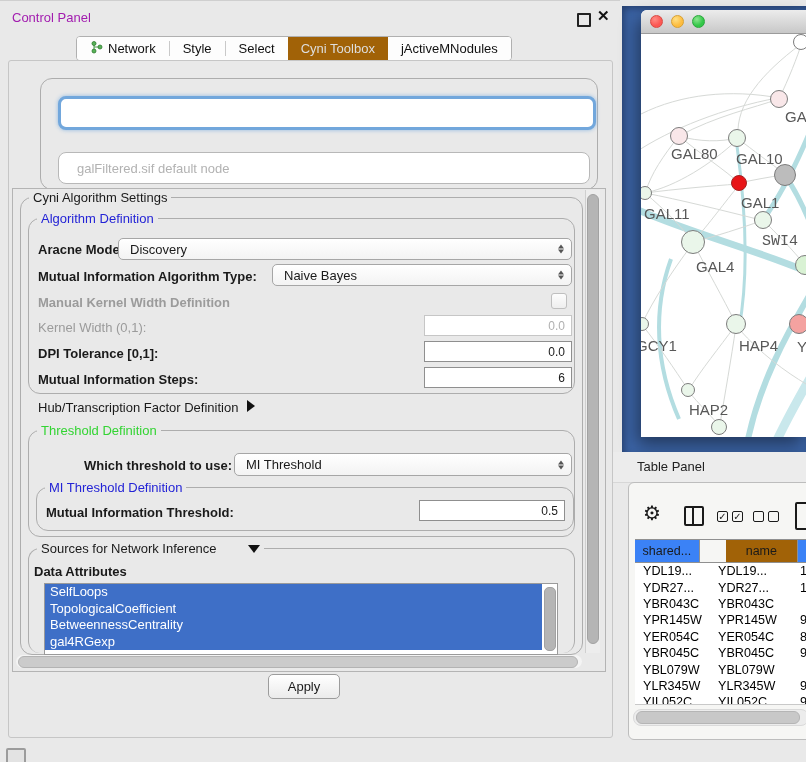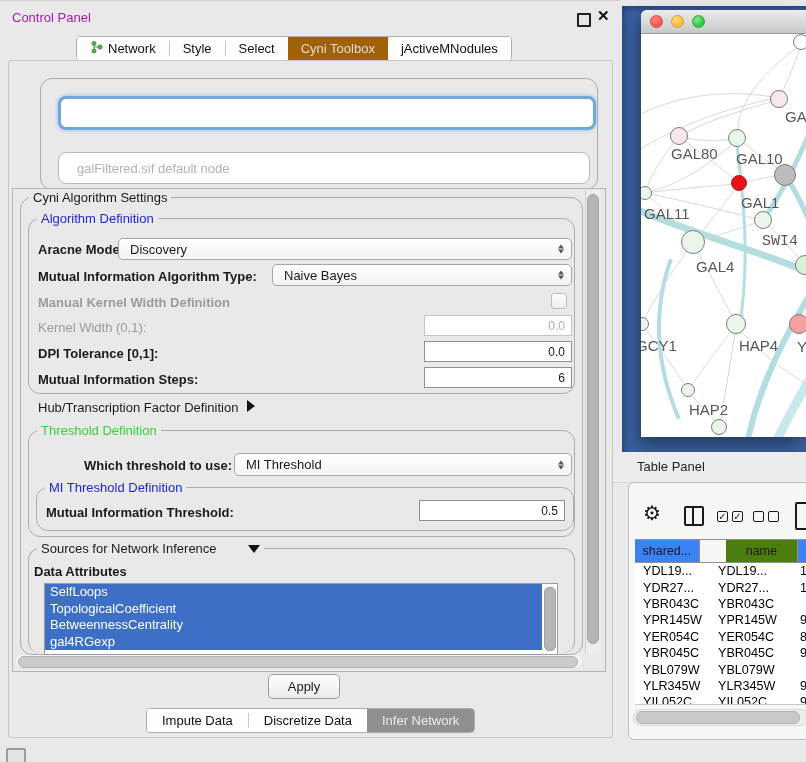--- a/index.html
+++ b/index.html
@@ -89,21 +89,21 @@
   .gear{position:absolute;left:14px;top:20px;font-size:20px;color:#1a1a1a;line-height:20px;}
   .cols-icon{position:absolute;left:55px;top:23px;width:16px;height:16px;border:2px solid #1a1a1a;border-radius:2px;}
   .cols-icon i{position:absolute;left:6px;top:0;bottom:0;width:2px;background:#1a1a1a;}
   .cb-pair{position:absolute;top:28px;display:flex;gap:4px;}
   .cb{width:11px;height:11px;border:1.5px solid #1a1a1a;border-radius:2px;font-size:10px;line-height:10px;text-align:center;color:#1a1a1a;box-sizing:border-box;}
   .doc-icon{position:absolute;left:166px;top:19px;width:20px;height:24px;border:2px solid #1a1a1a;border-radius:2px;background:#f6f6f4;}
   .tbl{position:absolute;left:6px;top:56px;width:194px;}
   .thead{display:flex;height:22px;border-top:1px solid #909090;border-bottom:1px solid #909090;}
   .th{box-sizing:border-box;border-right:1px solid #909090;font-size:12.5px;display:flex;align-items:center;justify-content:center;}
   .th.hl{background:#3b82f6;}
-  .th.plain{background:#4d7c0f;margin-left:26px;}
+  .th.plain{background:#a16207;margin-left:26px;}
   .tbody{background:#fff;height:141px;overflow:hidden;border-bottom:1px solid #c9c9c9;}
   .trow{display:flex;height:16.4px;align-items:center;}
   .td{box-sizing:border-box;padding-left:8px;font-size:12.6px;color:#000;white-space:nowrap;overflow:hidden;}
   .c1{width:75px;} .c2{width:84px;} .c3{width:35px;padding-left:6px;}
   .tp-hsb{position:absolute;left:4px;top:226px;width:174px;height:15px;background:#ececec;border-radius:8px;border:1px solid #dadada;}
   .tp-hsb i{position:absolute;left:2px;top:1px;width:162px;height:11px;background:#c8c8c8;border-radius:6px;border:1px solid #b5b5b5;}
 </style>
 </head>
 <body>
 
@@ -221,26 +221,20 @@
         <li>TopologicalCoefficient</li>
         <li>BetweennessCentrality</li>
         <li>gal4RGexp</li>
       </ul>
     <span class="list-vsb">
         <i></i>
       </span>
   </div>
 
   <div class="abs apply-btn">Apply</div>
-  <div class="abs bottombar">
-      <div class="btab">Impute Data</div>
-      <div class="tab-sep"></div>
-      <div class="btab">Discretize Data</div>
-      <div class="btab active">Infer Network</div>
-    </div>
   <div class="abs corner-btn"></div>
 
 
   <div class="abs desktop"></div>
   <div class="abs net-frame">
     <div class="net-titlebar">
       <span class="light red"></span>
       <span class="light yellow"></span>
       <span class="light green"></span>
     </div>

